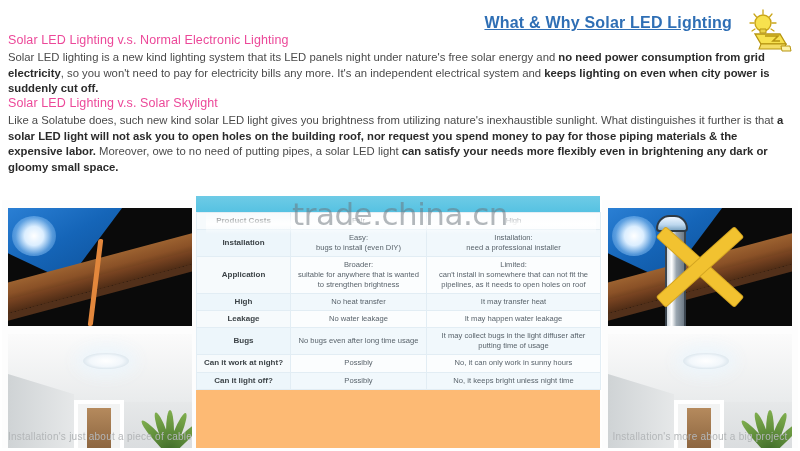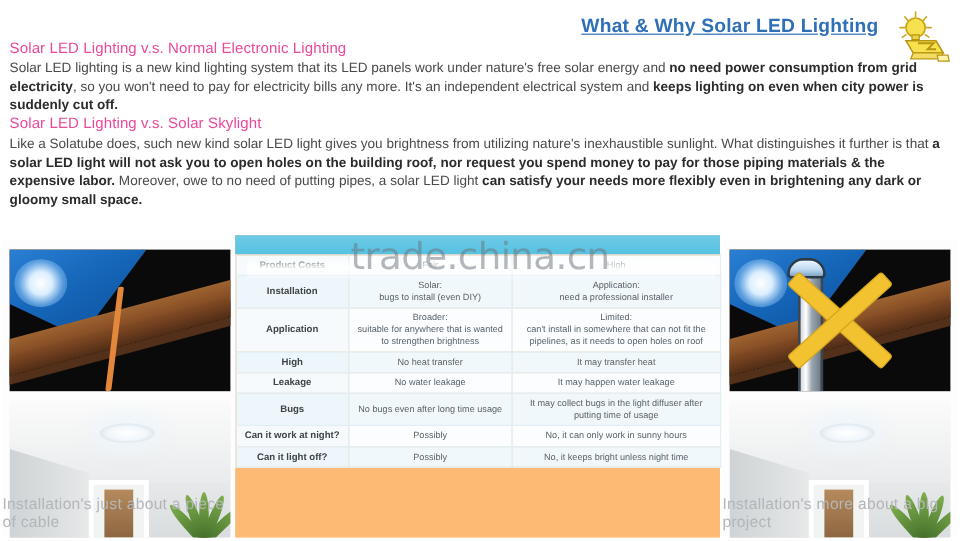--- a/index.html
+++ b/index.html
@@ -150,22 +150,22 @@
   .leaf {
     position: absolute; left: 50%; bottom: 6px;
     width: 8px; height: 42px;
     background: linear-gradient(180deg,#7fae4e,#3f6b28);
     border-radius: 50% 50% 30% 30%;
     transform-origin: 50% 100%;
   }
 
   .panel-caption {
     position: absolute; left: 0; right: 0; bottom: 6px;
-    text-align: left;
-    font-size: 13px;
+    text-align: center;
+    font-size: 10px;
     color: #b3b6b8;
     letter-spacing: .25px;
   }
 
   
   #table-wrap {
     position: absolute;
     left: 196px; top: 196px;
     width: 404px; height: 252px;
     background: #fdba74;
@@ -240,21 +240,21 @@
       <path d="M20 21 h6 v4 h-6 z" fill="#e9d34a" stroke="#b79512" stroke-width="1"></path>
       <path d="M15 26 L40 26 L46 36 L21 36 Z" fill="#f7e14e" stroke="#b79512" stroke-width="1.3"></path>
       <path d="M25 28 L38 28 L33 33 L40 33" fill="none" stroke="#b79512" stroke-width="1.6"></path>
       <path d="M21 36 L46 36 L44 41 L19 41 Z" fill="#f3dc63" stroke="#b79512" stroke-width="1.1"></path>
       <path d="M41 38 L50 38 L51 43 L42 43 Z" fill="#fdf3a8" stroke="#b79512" stroke-width="1"></path>
     </svg>
   </div>
 
   <div class="section" id="sec1">
     <div class="sec-head">Solar LED Lighting v.s. Normal Electronic Lighting</div>
-    <div class="sec-body"><span>Solar LED lighting is a new kind lighting system that its LED panels work under nature's free solar energy and </span><b>no need power consumption from grid electricity</b><span>, so you won't need to pay for electricity bills any more. It's an independent electrical system and </span><b>keeps lighting on even when city power is suddenly cut off.</b></div>
+    <div class="sec-body"><span>Solar LED lighting is a new kind lighting system that its LED panels night under nature's free solar energy and </span><b>no need power consumption from grid electricity</b><span>, so you won't need to pay for electricity bills any more. It's an independent electrical system and </span><b>keeps lighting on even when city power is suddenly cut off.</b></div>
   </div>
 
   <div class="section" id="sec2">
     <div class="sec-head">Solar LED Lighting v.s. Solar Skylight</div>
     <div class="sec-body"><span>Like a Solatube does, such new kind solar LED light gives you brightness from utilizing nature's inexhaustible sunlight.  What distinguishes it further is that </span><b>a solar LED light will not ask you to open holes on the building roof, nor request you spend money to pay for those piping materials &amp; the expensive labor.</b><span>  Moreover, owe to no need of putting pipes, a solar LED light </span><b>can satisfy your needs more flexibly even in brightening any dark or gloomy small space.</b></div>
   </div>
 
   <div class="panel" id="panel-left">
     <div class="photo photo-roof">
       <div class="sky"></div>
@@ -328,25 +328,25 @@
             </td>
             <td>
               <span class="cell-strong">High</span>
             </td>
           </tr>
           <tr>
             <td class="label">
               <span class="cell-strong">Installation</span>
             </td>
             <td>
-              <span class="cell-strong">Solar:</span>
+              <span class="cell-strong">Easy:</span>
               <span class="cell-strong">bugs to install (even DIY)</span>
             </td>
             <td>
-              <span class="cell-strong">Application:</span>
+              <span class="cell-strong">Installation:</span>
               <span class="cell-strong">need a professional installer</span>
             </td>
           </tr>
           <tr>
             <td class="label">
               <span class="cell-strong">Application</span>
             </td>
             <td>
               <span class="cell-strong">Broader:</span>
               <span class="cell-strong">suitable for anywhere that is wanted to strengthen brightness</span>

